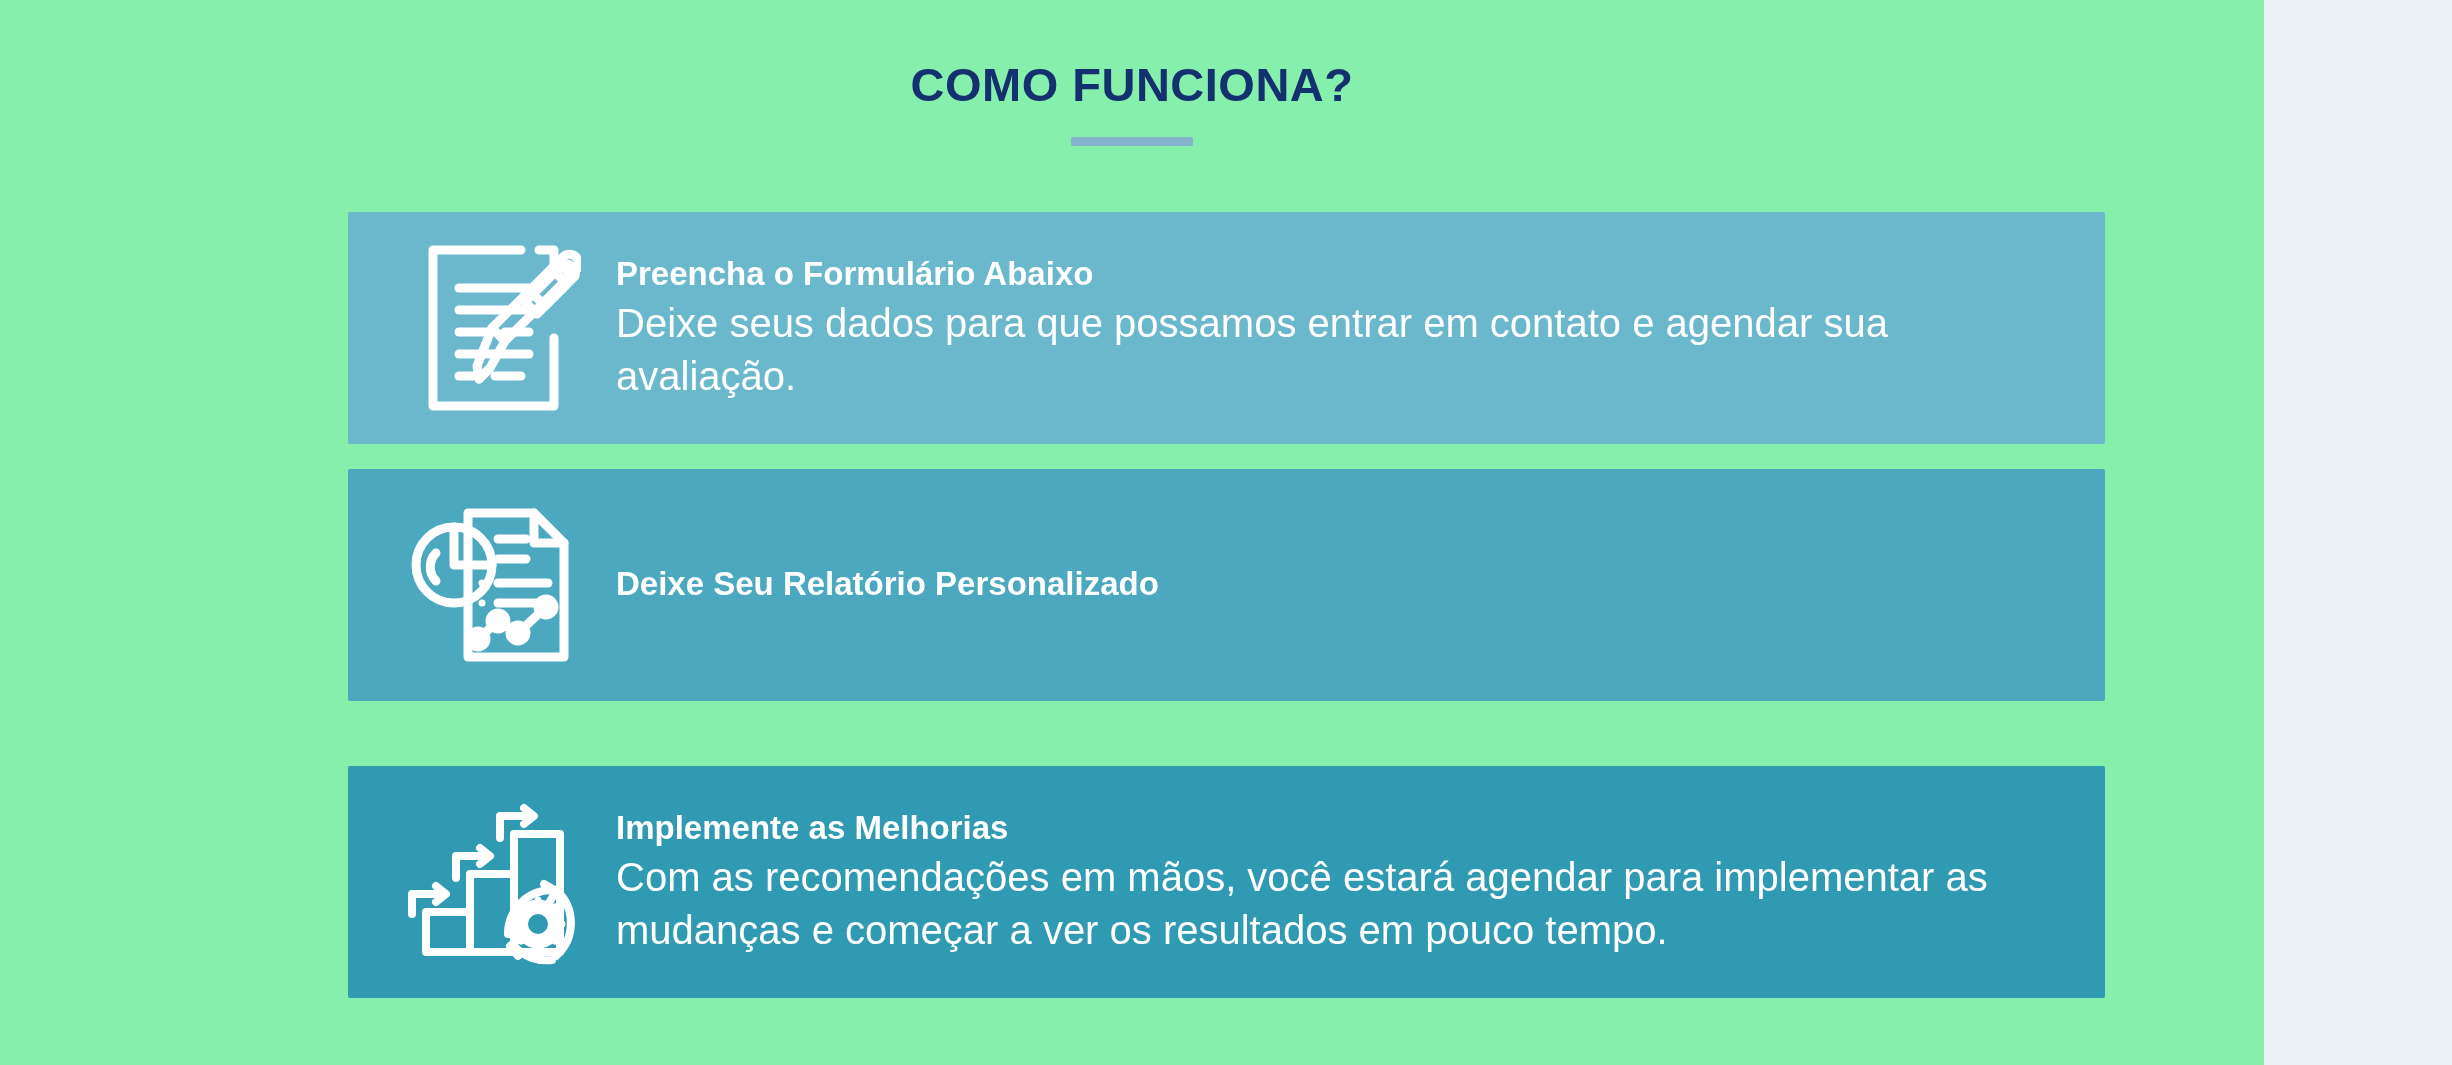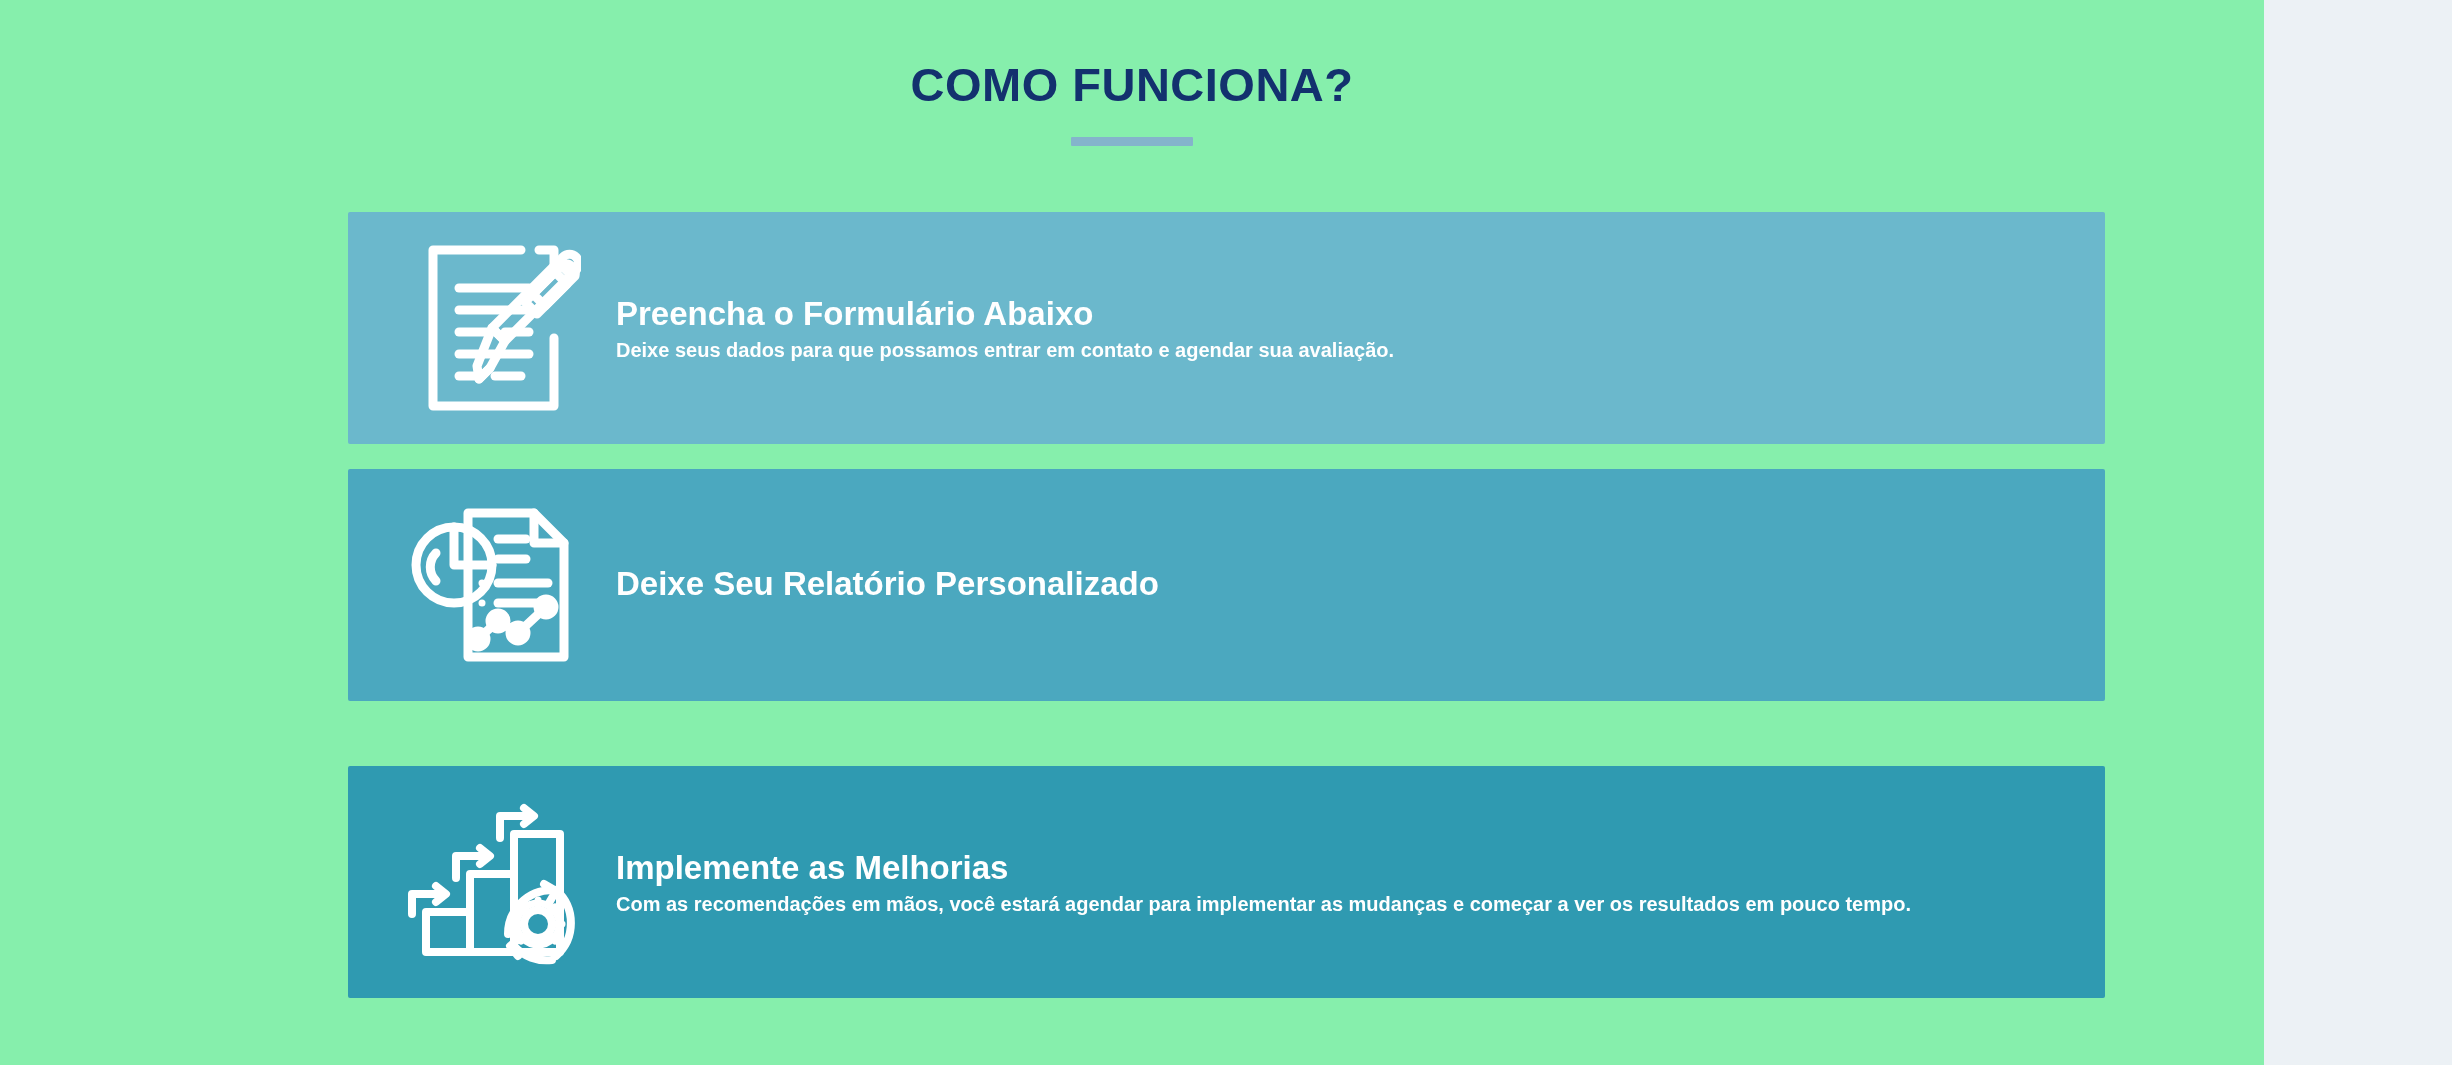--- a/index.html
+++ b/index.html
@@ -91,22 +91,22 @@
 
   .card-title {
     font-size: 33px;
     font-weight: bold;
     color: #FFFFFF;
     line-height: 1.28;
     margin-bottom: 2px;
   }
 
   .card-desc {
-    font-size: 20px;
-    font-weight: bold;
+    font-size: 40px;
+    font-weight: normal;
     color: #FFFFFF;
     line-height: 1.33;
     max-width: 1460px;
   }
 </style>
 </head>
 <body>
 
 <div class="page">
 

